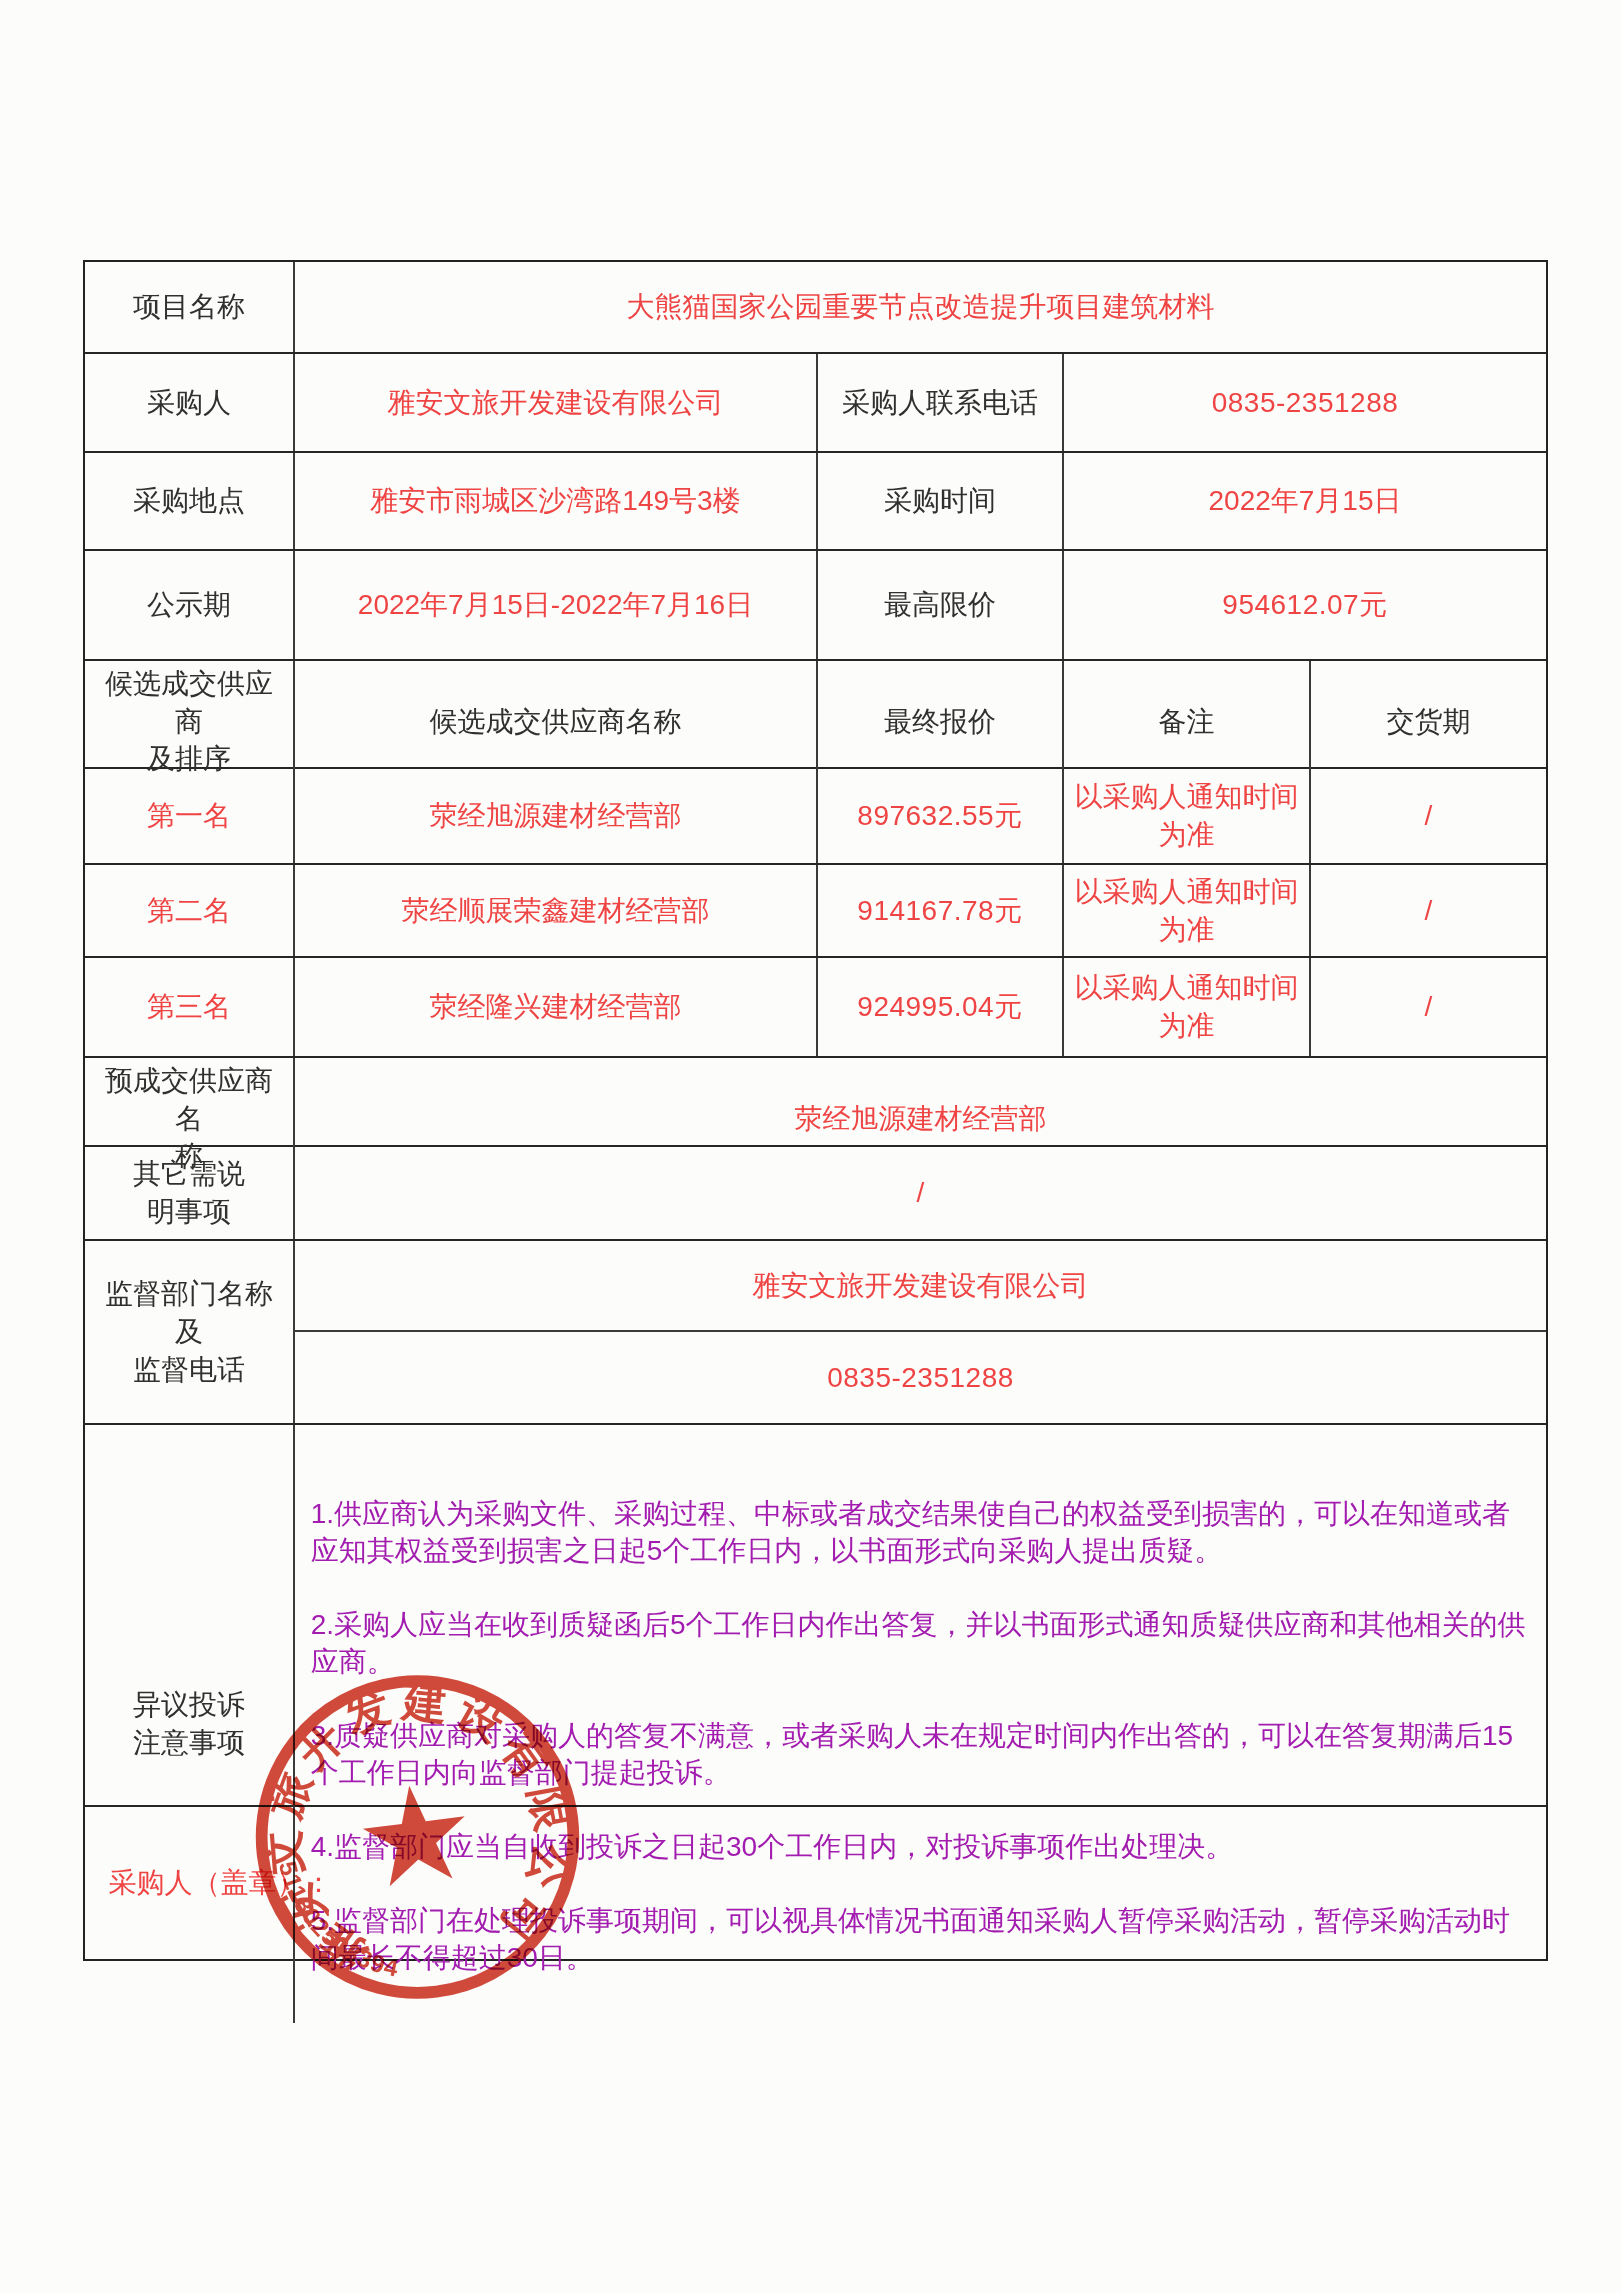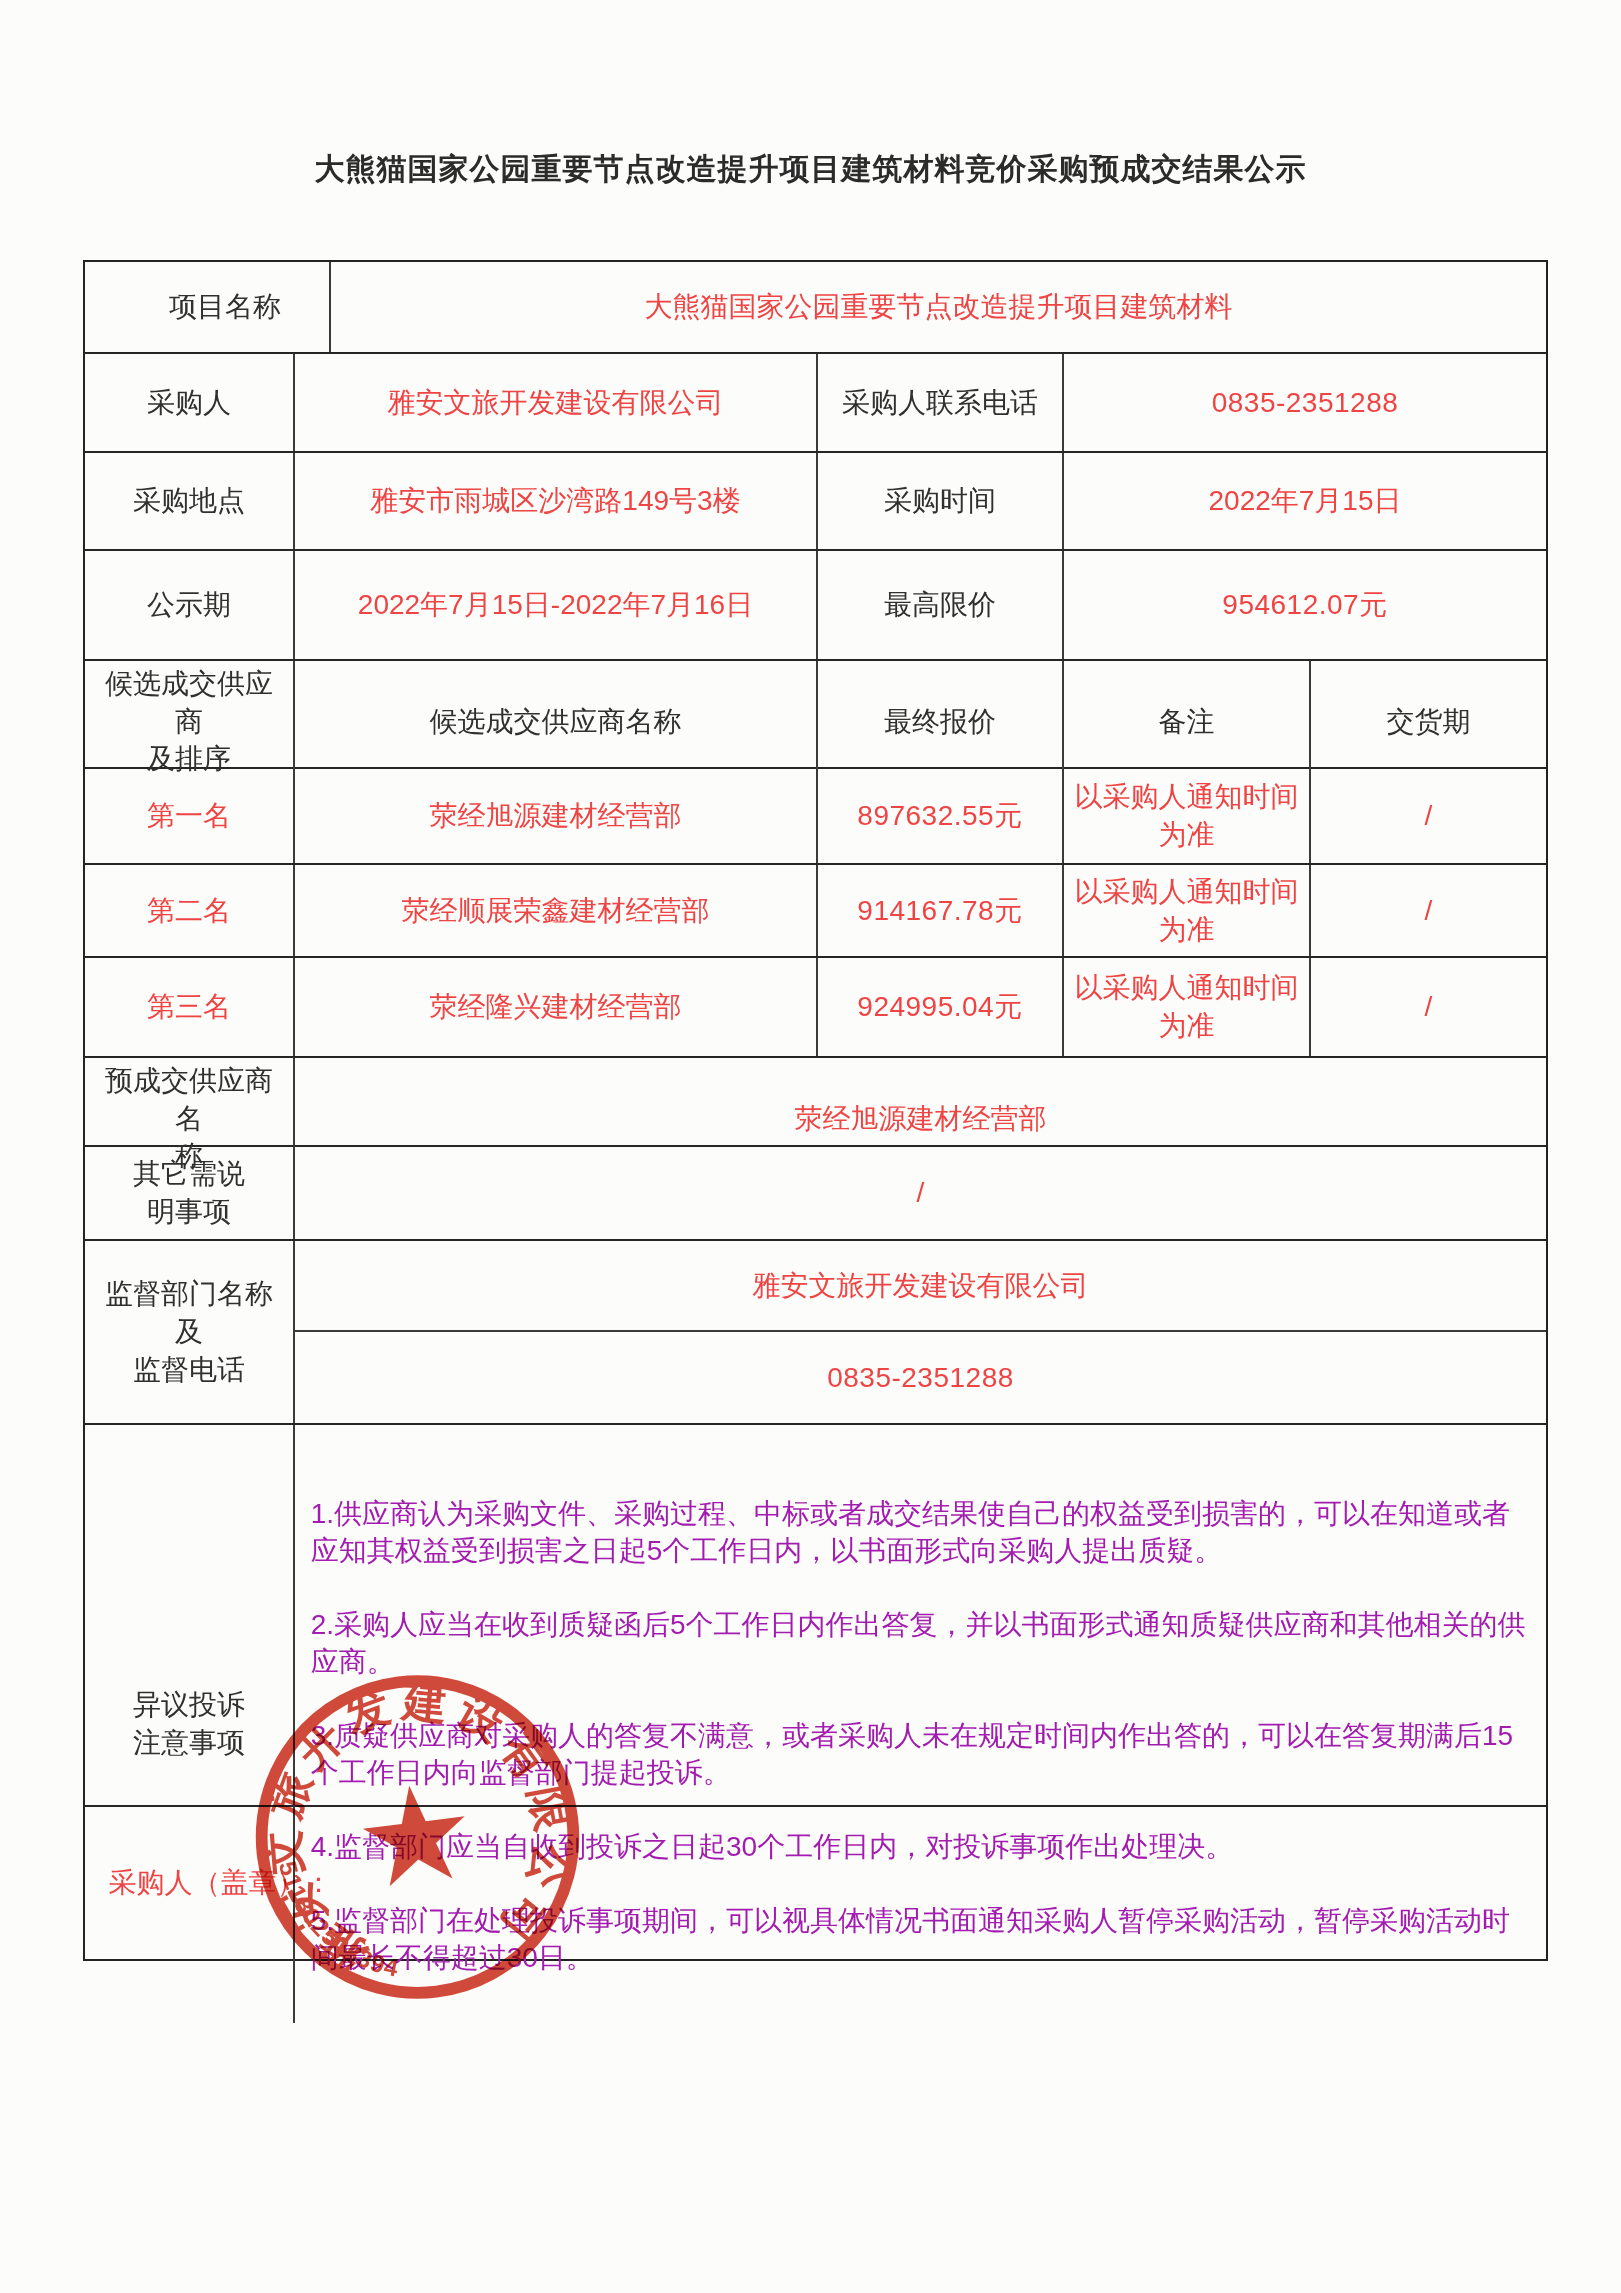--- a/index.html
+++ b/index.html
@@ -27,21 +27,21 @@
   }
   .doc-table {
     position: absolute;
     left: 83px;
     top: 260px;
     width: 1465px;
     border: 2.9px solid #232323;
     background: transparent;
   }
   .tr { display: grid; border-top: 2.9px solid #262626; }
-  .tr:first-child { border-top: none; padding-left: 36px; }
+  .tr:first-child { border-top: none; }
   .cols1 { grid-template-columns: 1fr; }
   .cols2 { grid-template-columns: 208px 1fr; }
   .cols4 { grid-template-columns: 208px 523px 246px 1fr; }
   .cols5 { grid-template-columns: 208px 523px 246px 247px 1fr; }
   .td {
     display: flex;
     align-items: center;
     justify-content: center;
     text-align: center;
     font-size: 28px;
@@ -83,21 +83,20 @@
     mix-blend-mode: multiply;
     opacity: 0.92;
   }
   .seal-text { font-family: "Liberation Sans", sans-serif; font-weight: bold; }
 </style>
 </head>
 <body>
 
 <div class="page">
 
-  <div class="doc-title">大熊猫国家公园重要节点改造提升项目建筑材料竞价采购预成交结果公示</div>
 
   <div class="doc-table">
 
     <div class="tr cols2" style="height:90px">
       <div class="td label-cell">项目名称</div>
       <div class="td">大熊猫国家公园重要节点改造提升项目建筑材料</div>
     </div>
 
     <div class="tr cols4" style="height:99px">
       <div class="td label-cell">采购人</div>

